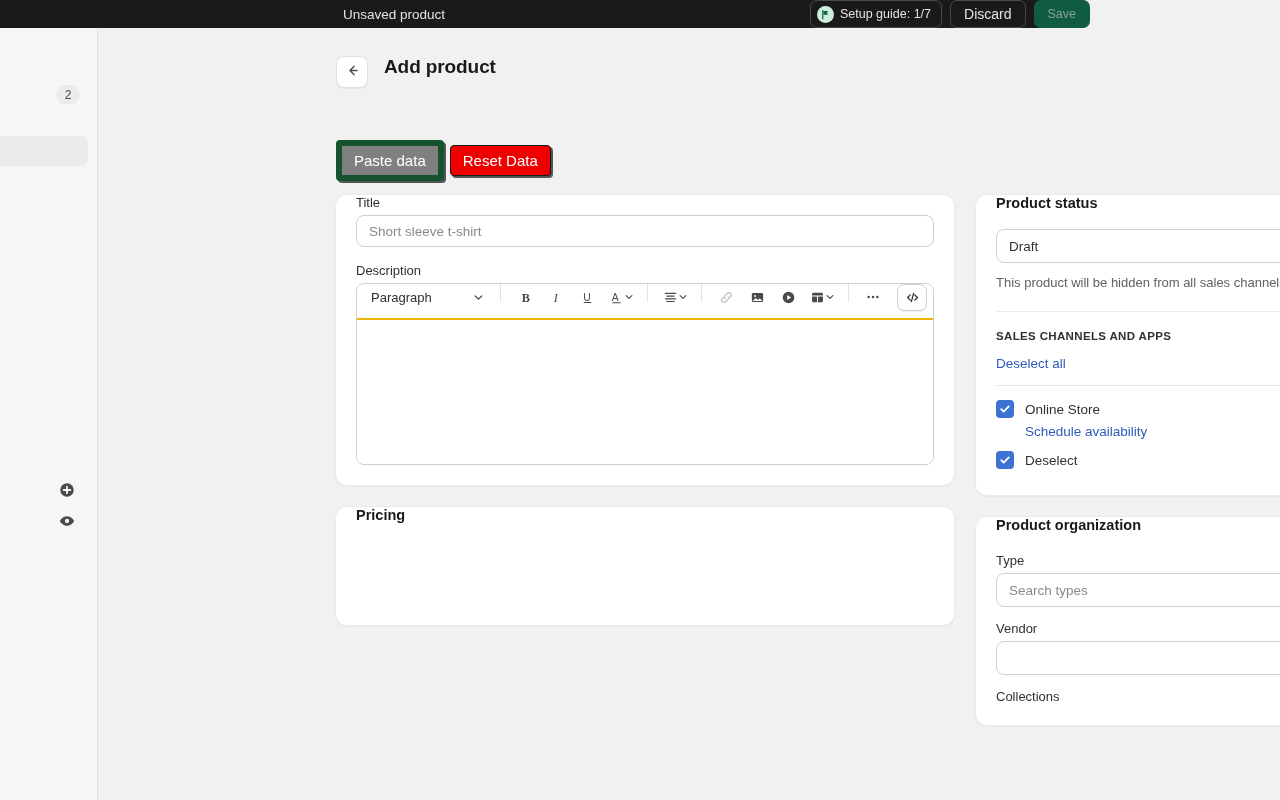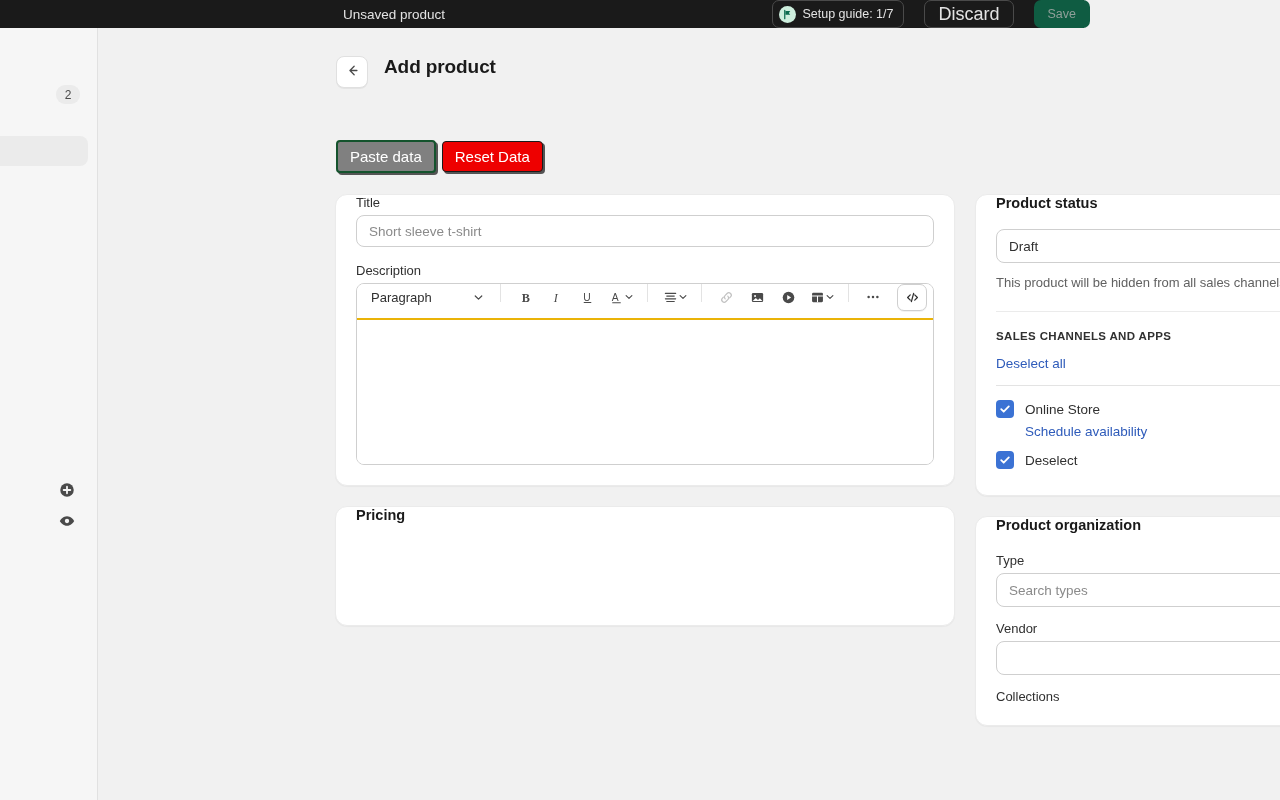--- a/index.html
+++ b/index.html
@@ -22,21 +22,21 @@
   }
   .topbar-title {
     position: absolute; left: 343px; top: 0;
     height: 28px; line-height: 30px;
     font-size: 13.5px; color: #e3e3e3; font-weight: 400;
     white-space: nowrap;
   }
   .topbar-actions {
     position: absolute; right: 0; top: 0;
     height: 28px;
-    display: flex; align-items: center; gap: 20px;
+    display: flex; align-items: center; gap: 8px;
   }
   .setup-guide {
     display: flex; align-items: center; gap: 6px;
     height: 28px;
     padding: 0 10px 0 6px;
     border: 1px solid #4a4a4a;
     border-radius: 7px;
     background: transparent;
     color: #e3e3e3;
     font-size: 12.5px;
@@ -47,21 +47,21 @@
     width: 17px; height: 17px; border-radius: 50%;
     background: #cdeedd;
     display: flex; align-items: center; justify-content: center;
     flex: 0 0 auto;
   }
   .flag-badge svg { display: block; }
   .btn-discard {
     height: 28px; padding: 0 13px;
     border: 1px solid #4a4a4a; border-radius: 7px;
     background: transparent; color: #e3e3e3;
-    font-size: 18px; font-family: inherit;
+    font-size: 14px; font-family: inherit;
     cursor: pointer; white-space: nowrap;
   }
   .btn-save {
     height: 28px; padding: 0 14px;
     border: none; border-radius: 7px;
     background: #0f5c42; color: #8f9f99;
     font-size: 12.5px; font-family: inherit;
     cursor: default; white-space: nowrap;
     margin-right: -6px;
   }
@@ -122,21 +122,21 @@
     font-size: 19px; font-weight: 700; color: #1a1a1a;
     letter-spacing: -0.1px;
   }
 
   .debug-buttons {
     position: absolute; left: 237px; top: 112px;
     display: flex; gap: 6px; align-items: center;
   }
   .btn-paste {
     background: #808080; color: #ffffff;
-    border: 2px solid #14532d;
+    border: 6px solid #14532d;
     border-radius: 4px;
     padding: 6px 12px;
     font-size: 15px; font-family: inherit;
     cursor: pointer;
     box-shadow: 2px 2px 0 rgba(0,0,0,0.65);
   }
   .btn-reset {
     background: #ee0000; color: #ffffff;
     border: 1px solid #1a1a1a;
     border-radius: 4px;

